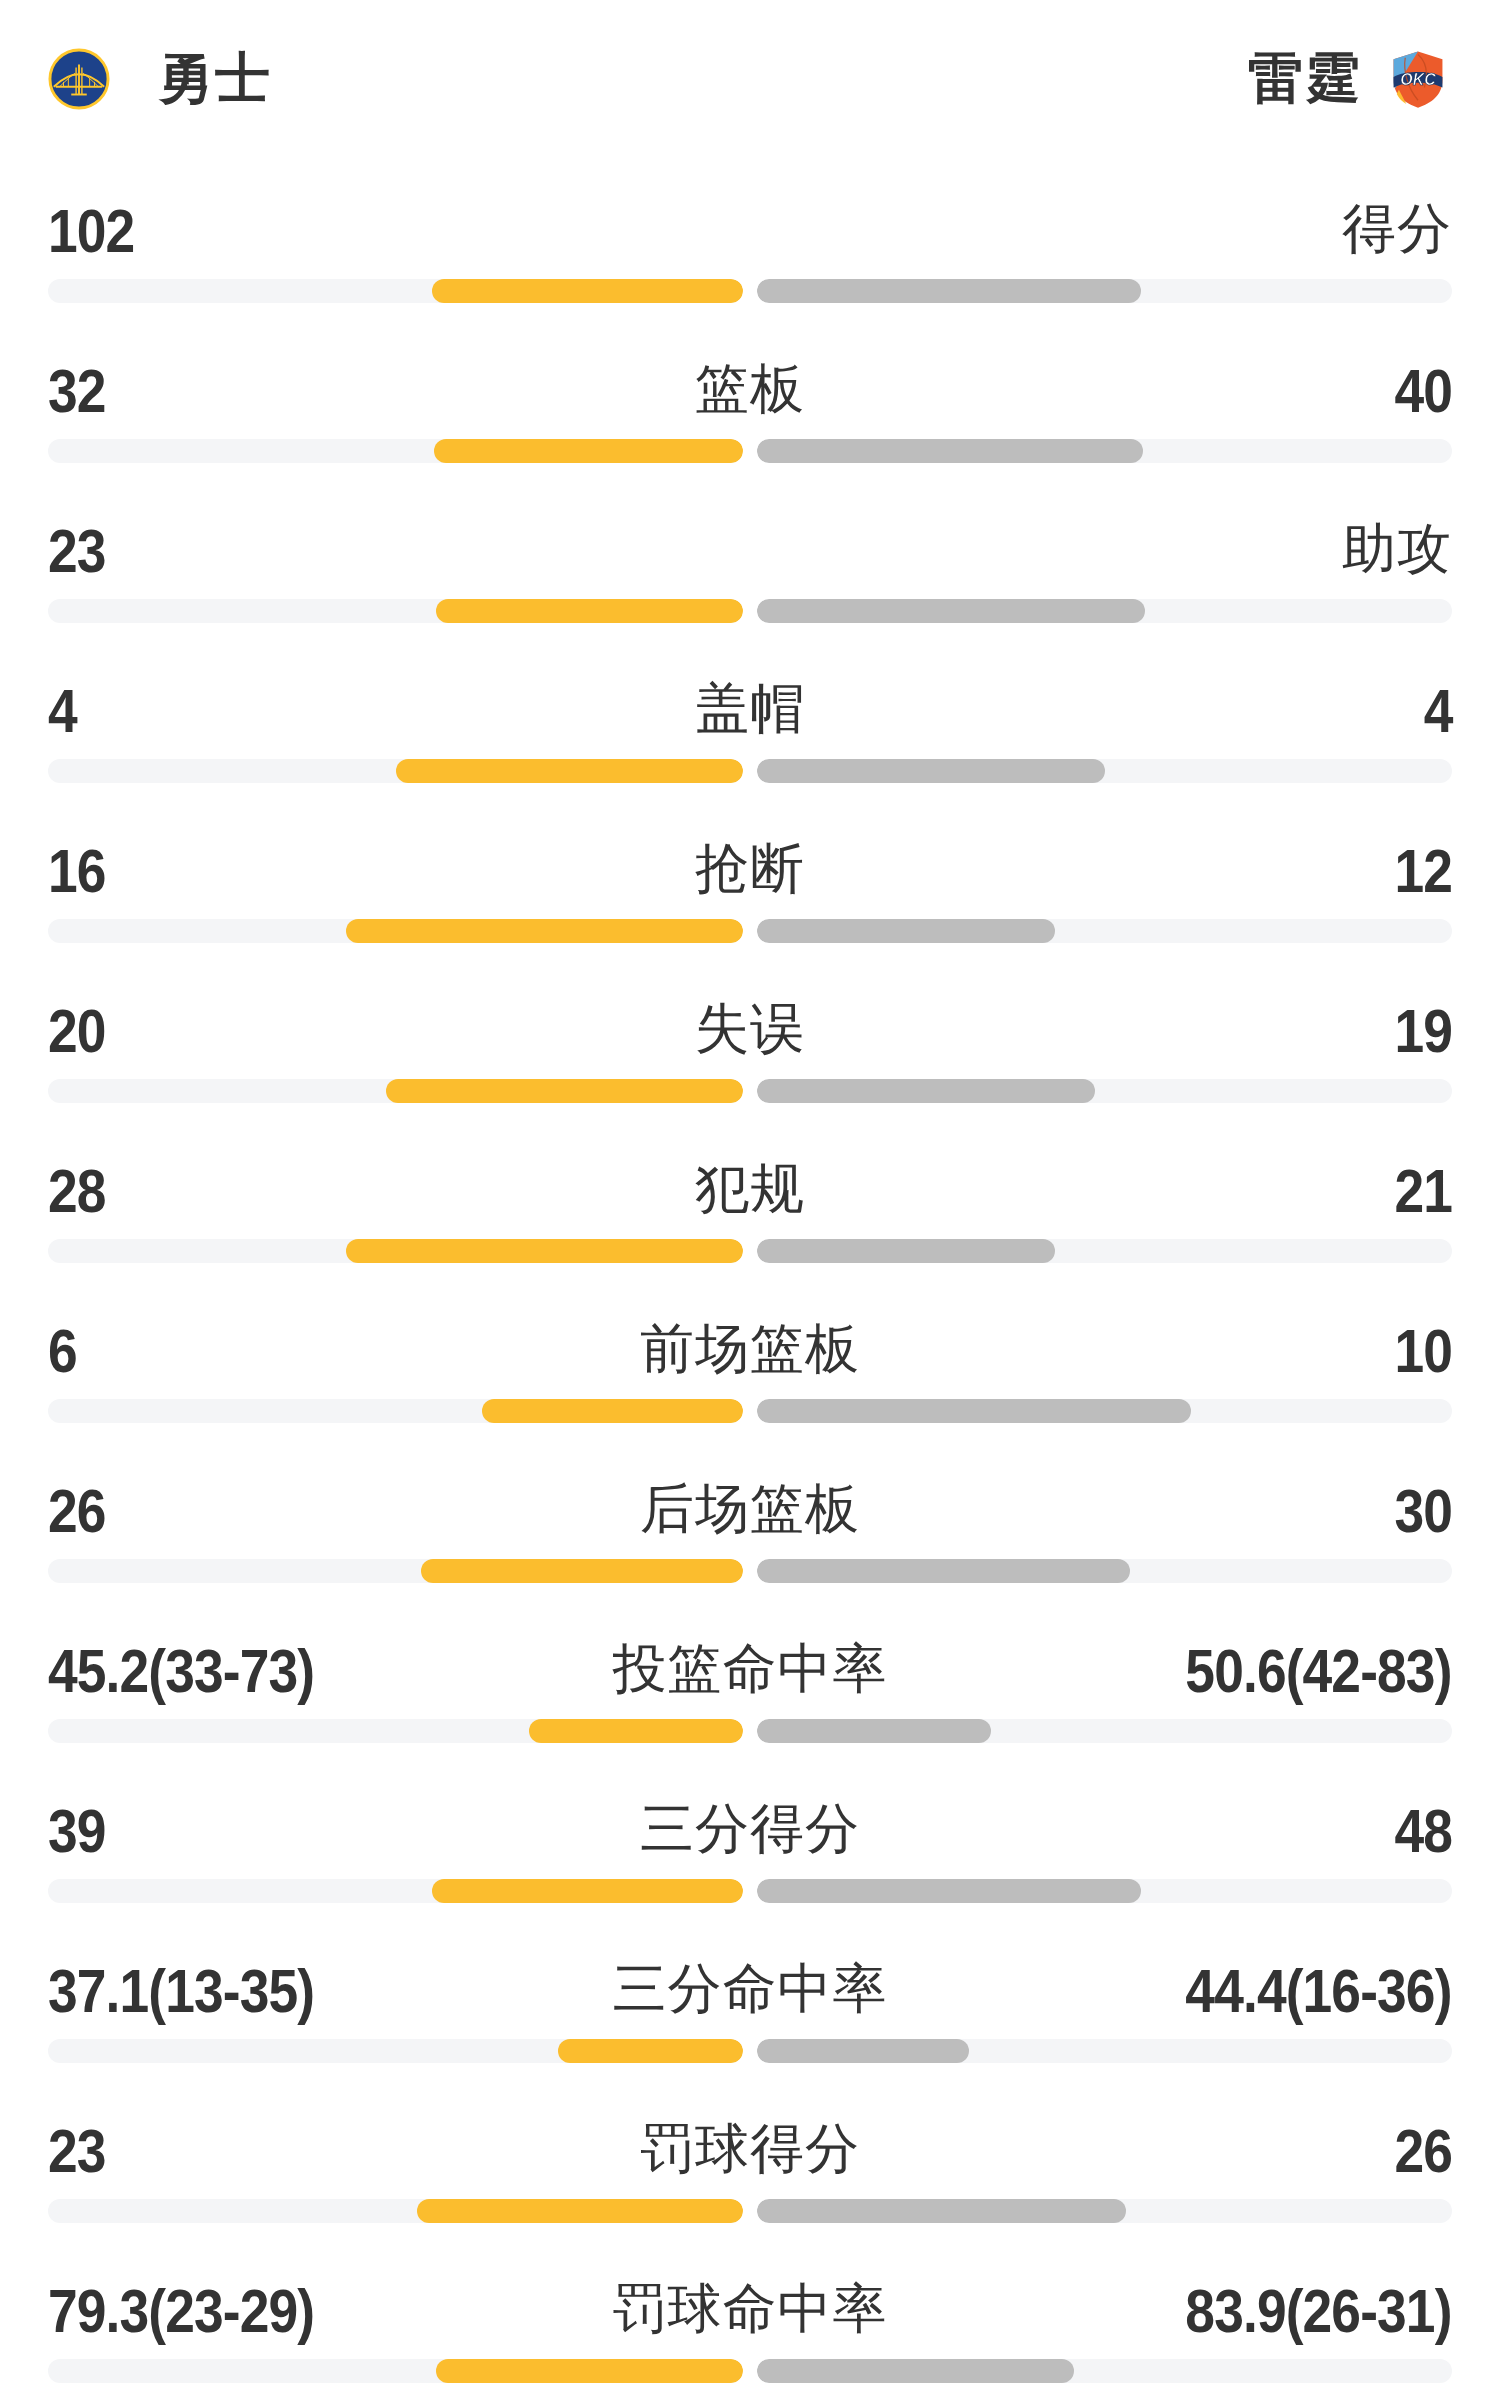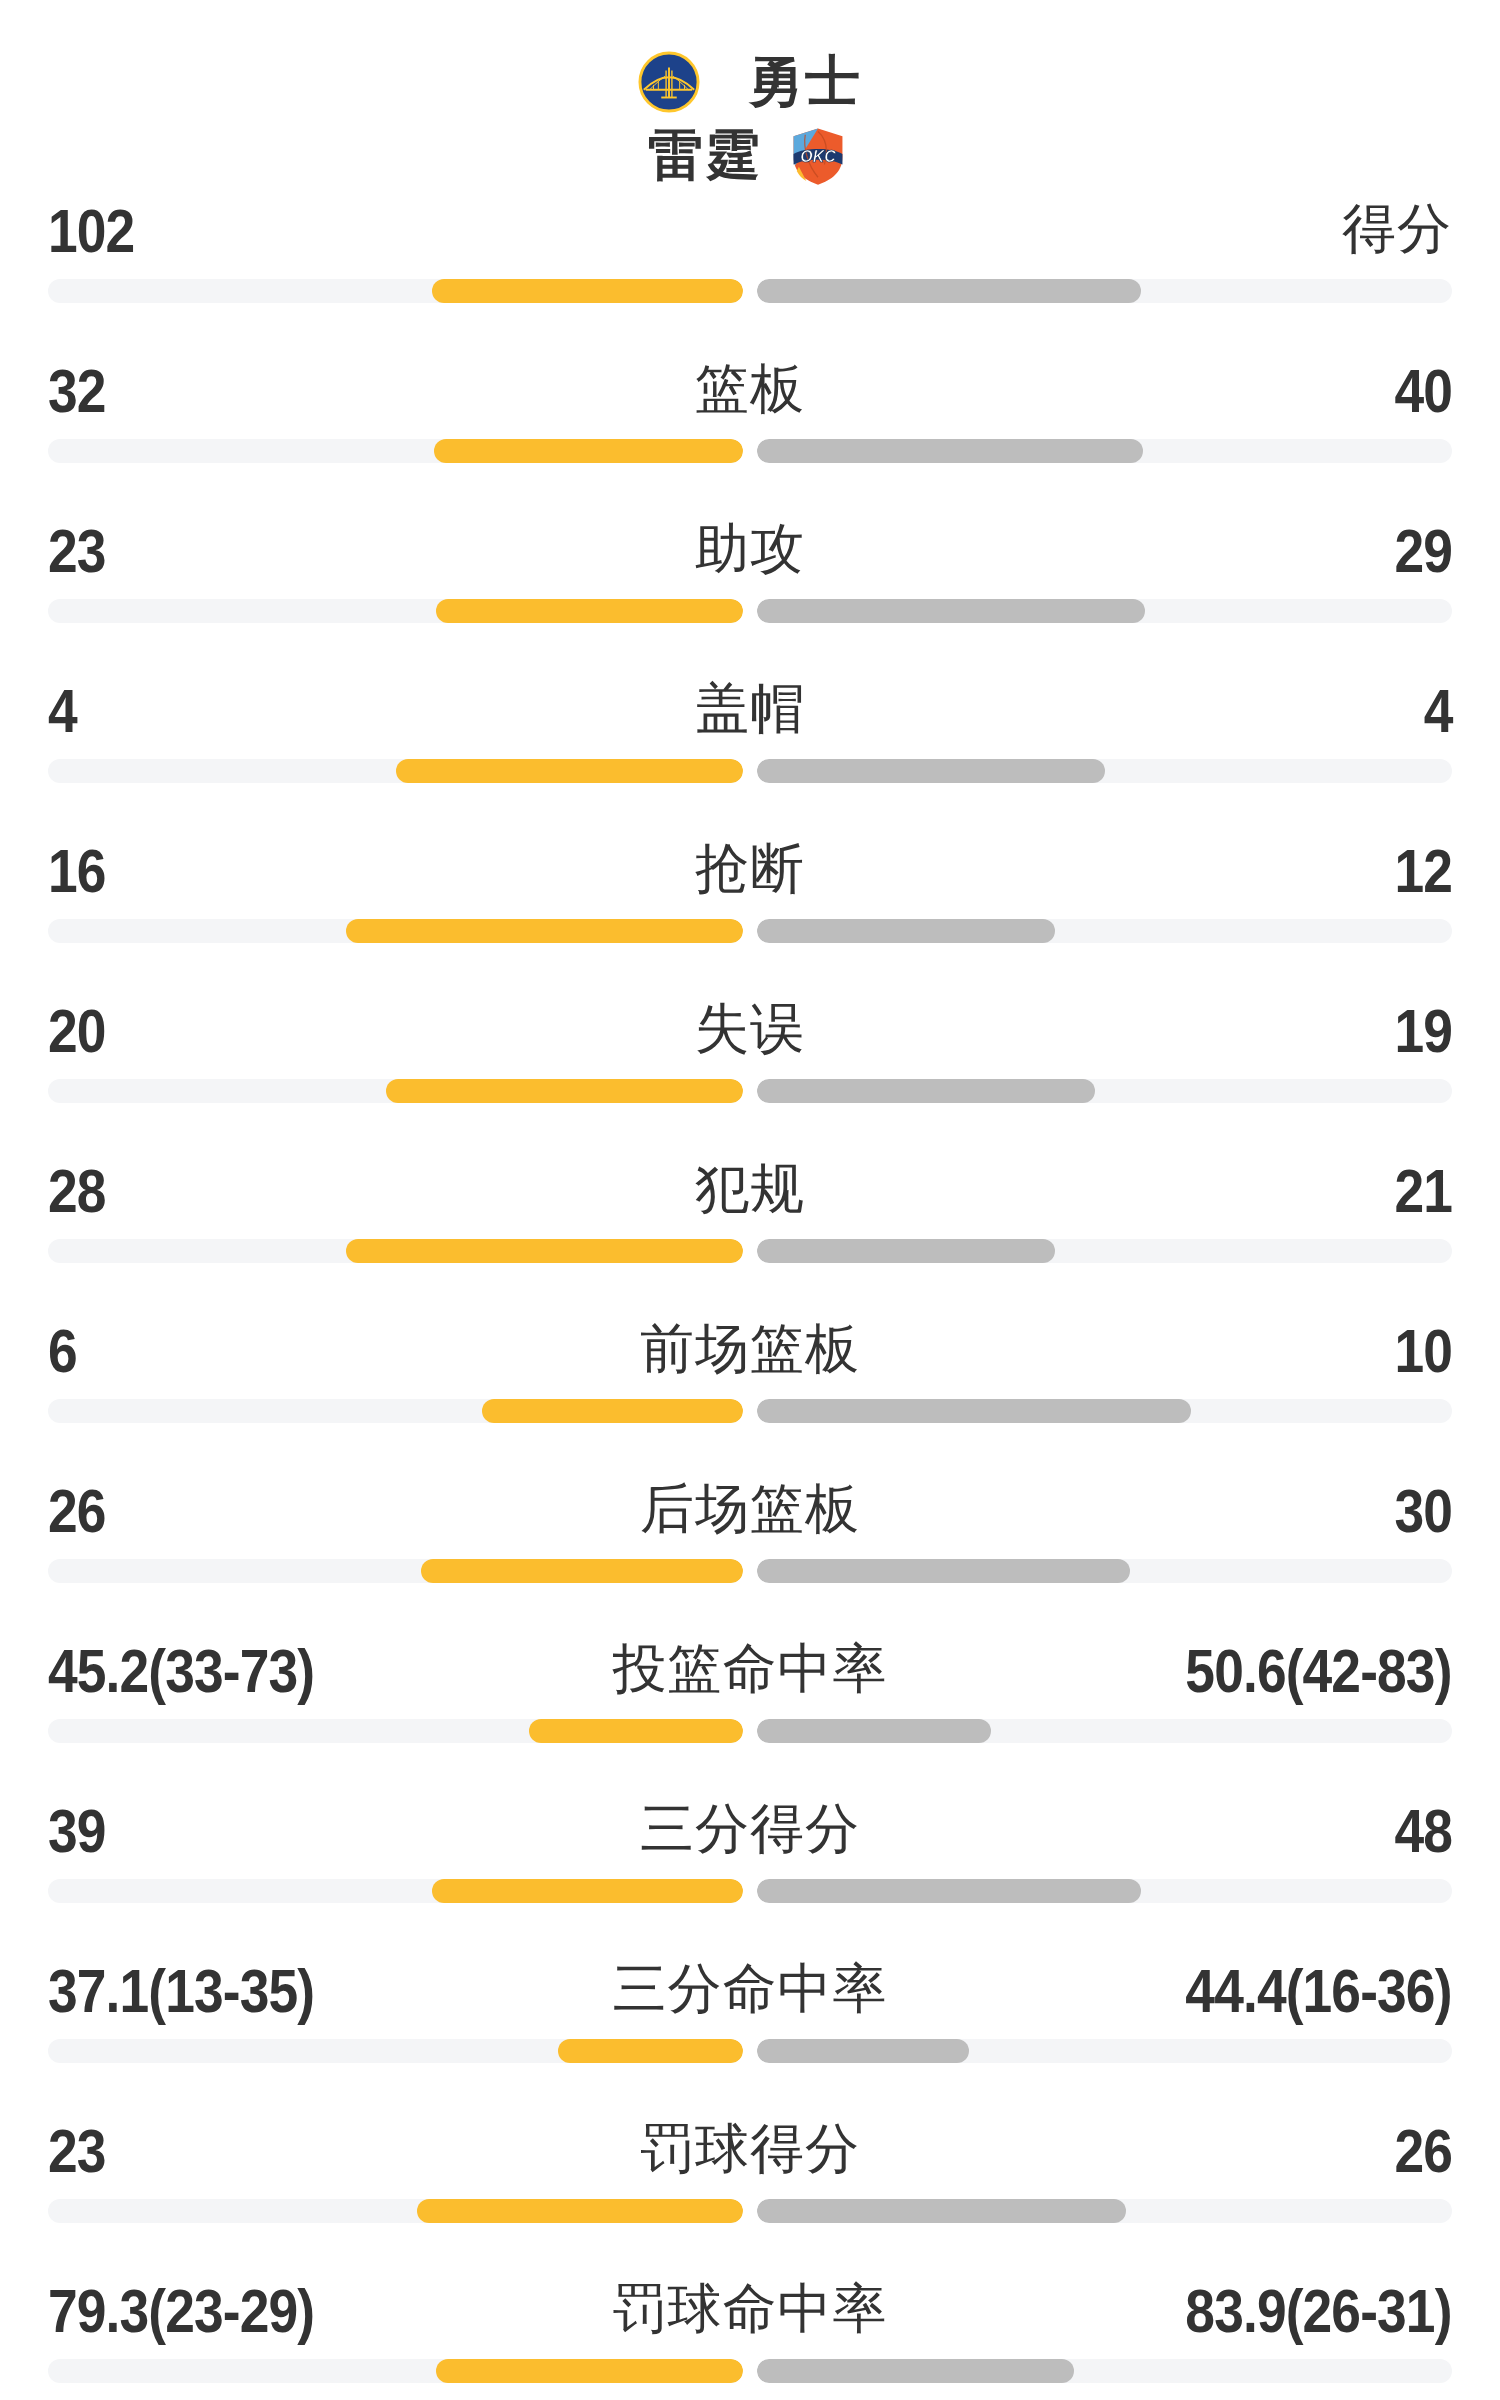--- a/index.html
+++ b/index.html
@@ -10,21 +10,20 @@
     color:var(--text,#333);
     overflow:hidden;
   }
   .header{
     padding:45px 48px 0 48px;
     height:67px;
     display:flex;
     align-items:center;
     justify-content:space-between;
     margin-bottom:74px;
-    flex-direction:column;
   }
   .team{display:flex;align-items:center;}
   .team .logo{width:62px;height:62px;flex:0 0 auto;}
   .team.right .logo{width:68px;height:68px;}
   .team-name{
     font-size:55px;font-weight:700;color:var(--text,#333);
     letter-spacing:2px;
   }
   .team.left .team-name{margin-left:48px;}
   .team.right .team-name{margin-right:22px;text-align:center;}
@@ -149,23 +148,20 @@
       </div>
     </div>
   </div>
 
   <div class="stat-row">
     <div class="stat-line">
       <span class="stat-value left">
           <span class="num">23</span>
         </span>
       <span class="stat-label">助攻</span>
-      <span class="stat-value right">
-          <span class="num">29</span>
-        </span>
     </div>
     <div class="bar-line">
       <div class="track home">
         <div class="fill" style="width: 44.2%;"></div>
       </div>
       <div class="track away">
         <div class="fill" style="width: 55.8%;"></div>
       </div>
     </div>
   </div>

